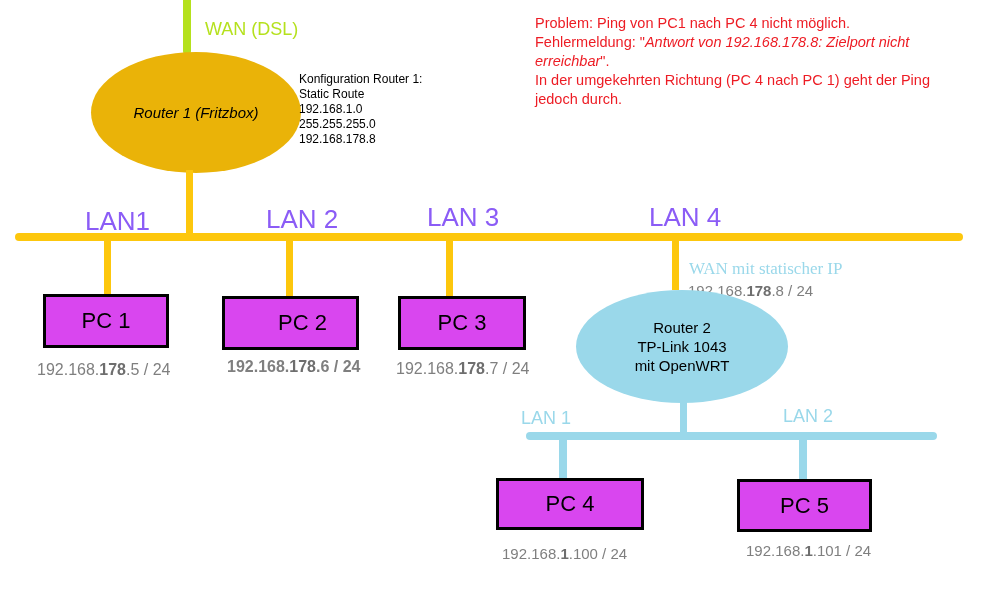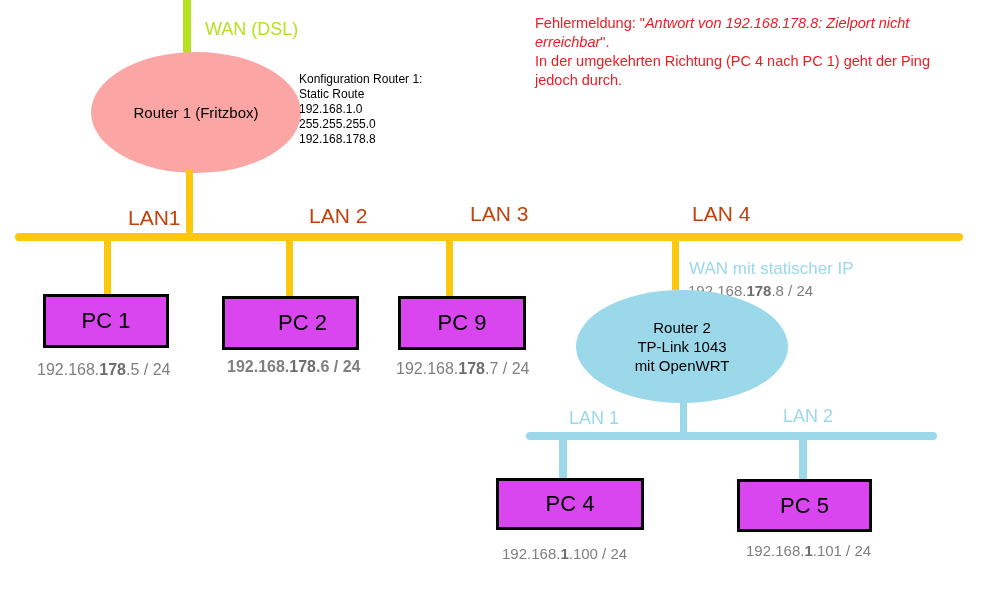--- a/index.html
+++ b/index.html
@@ -3,51 +3,52 @@
   <meta charset="utf-8">
   <style>
     html, body { margin: 0; padding: 0; background: #ffffff; }
     body { width: 989px; height: 595px; position: relative; overflow: hidden;
            font-family: "Liberation Sans", sans-serif; }
     .abs { position: absolute; }
     .line { position: absolute; }
     .yellow { background: #fdc70d; }
     .blue { background: #9ad8ea; }
     .green { background: #b5e11d; }
-    .lan-y { color: #c2410c; font-size: 21px; margin-left: 43px; }
+    .lan-y { color: #8b5cf6; font-size: 26px; }
     .lan-b { color: #9ad8ea; font-size: 18px; }
     .pc { position: absolute; border: 3px solid #000; background: #d946ef;
           box-sizing: border-box; display: flex; align-items: center; justify-content: center;
           font-size: 22px; color: #000; }
     .ip { position: absolute; color: #7f7f7f; font-size: 16px; white-space: nowrap; }
     .ip b { color: #6e6e6e; }
     .router { position: absolute; border-radius: 50%; display: flex; align-items: center;
               justify-content: center; text-align: center; color: #000; font-size: 15px; line-height: 19px; }
     .config { position: absolute; font-size: 12px; line-height: 15px; color: #000; }
     .problem { position: absolute; color: #ed1c24; font-size: 14.5px; line-height: 19px; width: 440px; }
   </style>
 </head>
 <body>
 
 <div class="line green" style="left:183px; top:0; width:8px; height:55px; border-radius:0 0 4px 4px;"></div>
 <div class="abs" style="left:205px; top:19px; color:#b5e11d; font-size:18px;">WAN (DSL)</div>
 
-<div class="router" style="left:91px; top:52px; width:210px; height:121px; background:#fca5a5;">
+<div class="router" style="left:91px; top:52px; width:210px; height:121px; background:#eab308;font-style:italic;">
   <span>Router 1 (Fritzbox)</span>
 </div>
 
 <div class="config" style="left:299px; top:72px;">
   <div>Konfiguration Router 1:</div>
   <div>Static Route</div>
   <div>192.168.1.0</div>
   <div>255.255.255.0</div>
   <div>192.168.178.8</div>
 </div>
 
 <div class="problem" style="left:535px; top:14px;">
+  <div>Problem: Ping von PC1 nach PC 4 nicht möglich.</div>
   <div><span>Fehlermeldung: "</span><i>Antwort von 192.168.178.8: Zielport nicht erreichbar</i><span>".</span></div>
   <div>In der umgekehrten Richtung (PC 4 nach PC 1) geht der Ping jedoch durch.</div>
 </div>
 
 <div class="line yellow" style="left:186px; top:170px; width:7px; height:68px;"></div>
 
 <div class="line yellow" style="left:15px; top:233px; width:948px; height:8px; border-radius:4px;"></div>
 
 <div class="abs lan-y" style="left:85px; top:206px;">LAN1</div>
 <div class="abs lan-y" style="left:266px; top:204px;">LAN 2</div>
@@ -59,51 +60,51 @@
 <div class="line yellow" style="left:446px; top:238px; width:7px; height:60px;"></div>
 <div class="line yellow" style="left:672px; top:238px; width:7px; height:52px;"></div>
 
 <div class="pc" style="left:43px; top:294px; width:126px; height:54px;">
   <span>PC 1</span>
 </div>
 <div class="pc" style="left:222px; top:296px; width:137px; height:54px;padding-left:24px;">
   <span>PC 2</span>
 </div>
 <div class="pc" style="left:398px; top:296px; width:128px; height:54px;">
-  <span>PC 9</span>
+  <span>PC 3</span>
 </div>
 
 <div class="ip" style="left:37px; top:361px;">
   <span>192.168.</span><b>178</b><span>.5 / 24</span>
 </div>
 <div class="ip" style="left:227px; top:358px;font-weight:bold;">
   <span>192.168.</span><b>178</b><span>.6 / 24</span>
 </div>
 <div class="ip" style="left:396px; top:360px;">
   <span>192.168.</span><b>178</b><span>.7 / 24</span>
 </div>
 
-<div class="abs" style="left:689px; top:259px; color:#9ad8ea; font-size:17px;">WAN mit statischer IP</div>
+<div class="abs" style="left:689px; top:259px; color:#9ad8ea; font-size:17px;font-family:Liberation Serif, serif;">WAN mit statischer IP</div>
 <div class="ip" style="left:688px; top:282px; font-size:15px;">
   <span>192.168.</span><b>178</b><span>.8 / 24</span>
 </div>
 
 <div class="router" style="left:576px; top:290px; width:212px; height:113px; background:#9ad8ea;">
   <div>
     <div>Router 2</div>
     <div>TP-Link 1043</div>
     <div>mit OpenWRT</div>
   </div>
 </div>
 
 <div class="line blue" style="left:680px; top:400px; width:7px; height:36px;"></div>
 
 <div class="line blue" style="left:526px; top:432px; width:411px; height:8px; border-radius:4px;"></div>
 
-<div class="abs lan-b" style="left:569px; top:408px;">LAN 1</div>
+<div class="abs lan-b" style="left:521px; top:408px;">LAN 1</div>
 <div class="abs lan-b" style="left:783px; top:406px;">LAN 2</div>
 
 <div class="line blue" style="left:559px; top:438px; width:8px; height:42px;"></div>
 <div class="line blue" style="left:799px; top:438px; width:8px; height:44px;"></div>
 
 <div class="pc" style="left:496px; top:478px; width:148px; height:52px;">
   <span>PC 4</span>
 </div>
 <div class="pc" style="left:737px; top:479px; width:135px; height:53px;">
   <span>PC 5</span>

